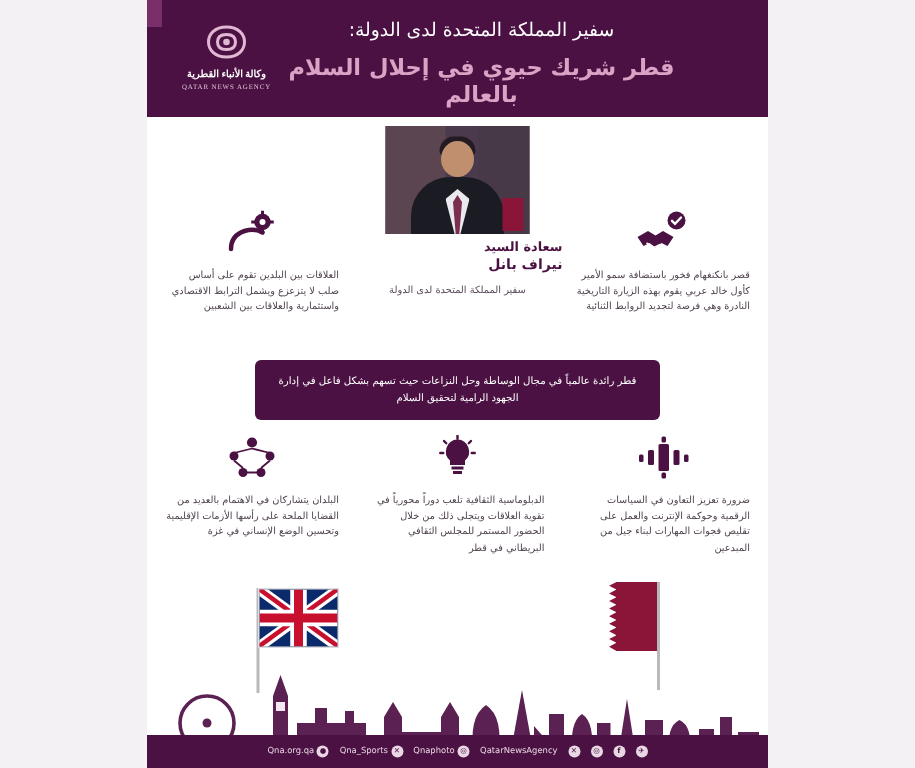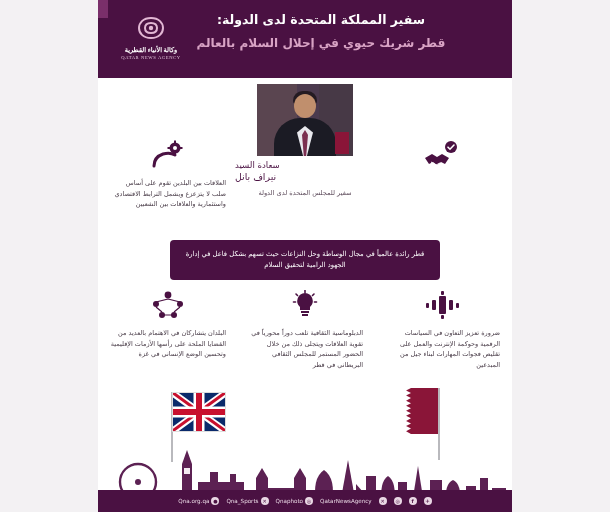--- a/index.html
+++ b/index.html
@@ -18,26 +18,26 @@
     background:#ffffff;
     overflow:hidden;
   }
   .hdr{
     position:absolute;left:0;top:0;width:414px;height:78px;
     background:#4a1142;
   }
   .hdr-title{
     position:absolute;right:62px;top:12px;width:258px;
     text-align:center;color:#ffffff;
-    font-size:12.5px;font-weight:bold;letter-spacing:0px;
+    font-size:12.5px;font-weight:normal;letter-spacing:0px;
   }
   .hdr-sub{
     position:absolute;right:50px;top:36px;width:282px;
     text-align:center;color:#d8a3c4;
-    font-size:12px;font-weight:bold;
+    font-size:15px;font-weight:bold;
   }
   
   .logo{
     position:absolute;left:10px;top:14px;width:86px;height:52px;
     text-align:center;
     font-family:Liberation Serif, serif;
   }
   .logo .mark{
     width:40px;height:28px;margin:0 auto 3px auto;position:relative;
   }
@@ -79,21 +79,21 @@
     position:absolute;left:50%;transform:translateX(-50%);bottom:0;
     width:6px;height:26px;background:#7b2f50;
     clip-path:polygon(50% 0,100% 18%,70% 100%,30% 100%,0 18%);
   }
   .p-flag{
     position:absolute;right:4px;bottom:2px;width:14px;height:22px;background:#8a1538;
   }
 
   .name{
     position:absolute;left:50%;transform:translateX(-50%);top:160px;width:140px;
-    text-align:left;color:#4a1142;font-weight:normal;font-size:8.6px;line-height:11px;
+    text-align:right;color:#4a1142;font-weight:bold;font-size:8.6px;line-height:11px;
   }
   .name .ln2{font-size:9.4px;}
   .name-sub{
     position:absolute;left:50%;transform:translateX(-50%);top:188px;width:150px;
     text-align:center;color:#5c4a5a;font-size:6.6px;line-height:10px;
   }
 
   
   .col{position:absolute;width:128px;text-align:right;}
   .col .icon{height:34px;margin-bottom:6px;display:flex;align-items:center;justify-content:center;}
@@ -200,32 +200,33 @@
         <div class="p-head"></div>
         <div class="p-flag"></div>
       </div>
     </div>
 
     <div class="name">
       <div>سعادة السيد</div>
       <div class="ln2">نيراف بانل</div>
     </div>
     <div class="name-sub">
-      <div>سفير للمجلس المتحدة لدى الدولة</div>
+      <div>سفير المملكة المتحدة لدى الدولة</div>
     </div>
 
     <div class="col col-r1">
       <div class="icon">
         <svg width="40" height="30" viewBox="0 0 40 30" aria-hidden="true">
           <circle cx="29" cy="7" r="6" fill="#4a1142"></circle>
           <path d="M26 7.2 l2 2 l4 -4.2" stroke="#fff" stroke-width="1.6" fill="none" stroke-linecap="round"></path>
           <path d="M3 18 l7 -4 l5 3 l5 -3 l7 4 l-4 6 l-4 -2 l-4 3 l-4 -3 l-4 2 z" fill="#4a1142"></path>
           <path d="M9 22 l5 3 l4 -2" stroke="#fff" stroke-width="1" fill="none"></path>
         </svg>
       </div>
+      <div class="txt">قصر بانكنغهام فخور باستضافة سمو الأمير كأول خالد عربي يقوم بهذه الزيارة التاريخية النادرة وهي فرصة لتجديد الروابط الثنائية</div>
     </div>
 
     <div class="col col-l1">
       <div class="icon">
         <svg width="38" height="30" viewBox="0 0 38 30" aria-hidden="true">
           <path d="M5 26 q0 -9 9 -12 q7 -2 12 1" stroke="#4a1142" stroke-width="3" fill="none" stroke-linecap="round"></path>
           <circle cx="26" cy="8" r="5.5" fill="#4a1142"></circle>
           <circle cx="26" cy="8" r="2" fill="#fff"></circle>
           <rect x="25" y="0.5" width="2" height="3" fill="#4a1142"></rect>
           <rect x="25" y="12.5" width="2" height="3" fill="#4a1142"></rect>

